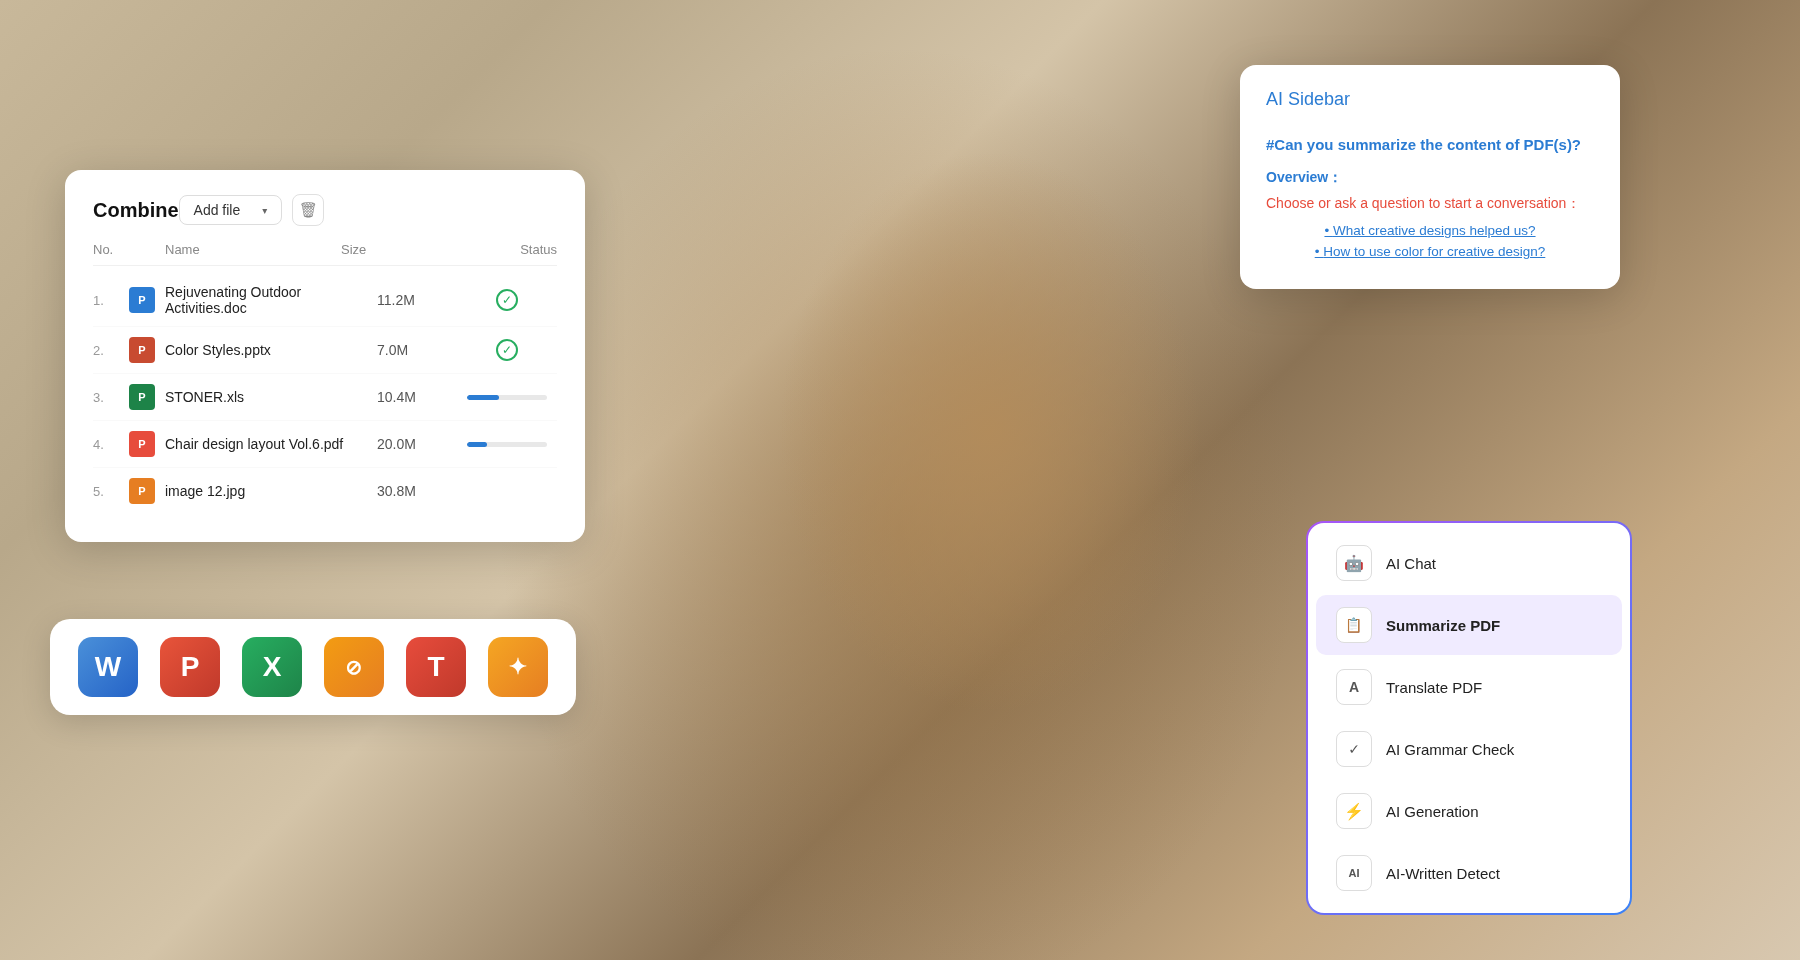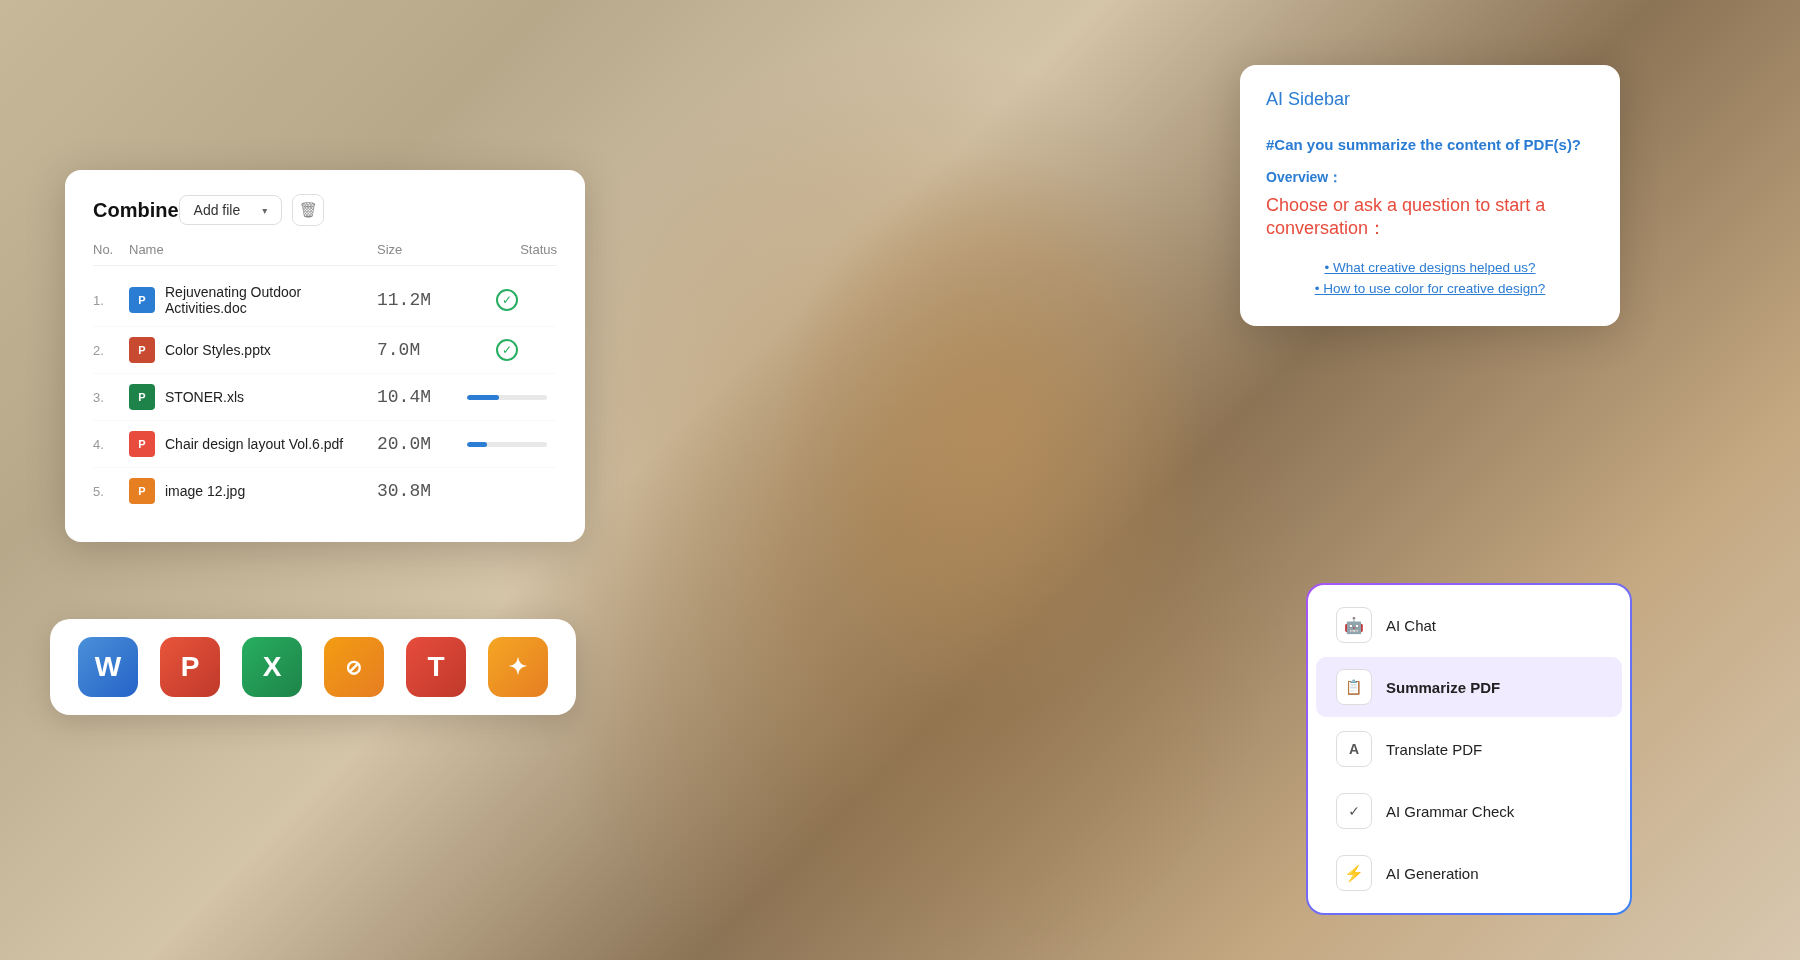--- a/index.html
+++ b/index.html
@@ -91,20 +91,21 @@
     }
 
     .combine-table-header {
       display: grid;
       grid-template-columns: 36px 1fr 80px 100px;
       font-size: 13px;
       color: #888;
       padding: 0 0 8px 0;
       border-bottom: 1px solid #f0f0f0;
       margin-bottom: 8px;
+      gap: 36px;
     }
 
     .combine-row {
       display: grid;
       grid-template-columns: 36px 1fr 80px 100px;
       align-items: center;
       padding: 10px 0;
       font-size: 14px;
       border-bottom: 1px solid #f9f9f9;
     }
@@ -139,22 +140,21 @@
     }
 
     .file-icon.doc { background: #2b7cd3; }
     .file-icon.ppt { background: #c84b31; }
     .file-icon.xls { background: #1d8348; }
     .file-icon.pdf { background: #e74c3c; }
     .file-icon.jpg { background: #e67e22; }
 
     .file-size {
       color: #555;
-      font-size: 18px;
-      font-family: Liberation Mono, monospace;
+      font-size: 14px;
     }
 
     .status-cell {
       display: flex;
       align-items: center;
       justify-content: center;
     }
 
     .check-icon {
       width: 22px;
@@ -253,23 +253,23 @@
     }
 
     .ai-overview-text {
       font-size: 13.5px;
       color: #333;
       line-height: 1.6;
       margin-bottom: 16px;
     }
 
     .ai-choose-text {
-      font-size: 18px;
+      font-size: 14px;
       color: #e74c3c;
-      margin-bottom: 20px;
+      margin-bottom: 10px;
     }
 
     .ai-link {
       display: block;
       font-size: 13.5px;
       color: #2b7cd3;
       text-decoration: underline;
       margin-bottom: 6px;
       cursor: pointer;
       text-align: center;
@@ -461,15 +461,19 @@
     <div class="ai-chat-item">
       <div class="ai-chat-icon" style="font-size:14px">✓</div>
       <span class="ai-chat-label">AI Grammar Check</span>
     </div>
 
     <div class="ai-chat-item">
       <div class="ai-chat-icon" style="font-size:16px">⚡</div>
       <span class="ai-chat-label">AI Generation</span>
     </div>
 
+    <div class="ai-chat-item">
+      <div class="ai-chat-icon" style="font-size:11px; font-weight:700; color:#555">AI</div>
+      <span class="ai-chat-label">AI-Written Detect</span>
+    </div>
 
   </div>
 </div>
 
 </body></html>

